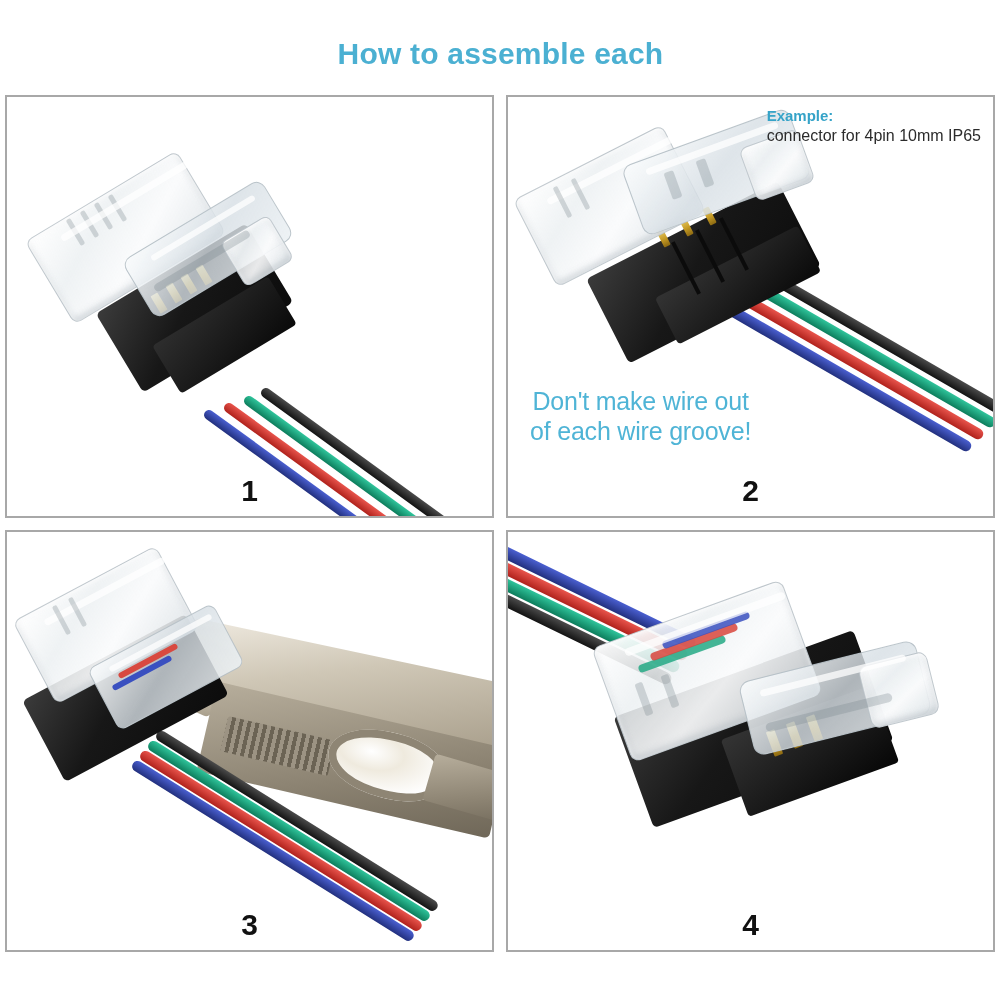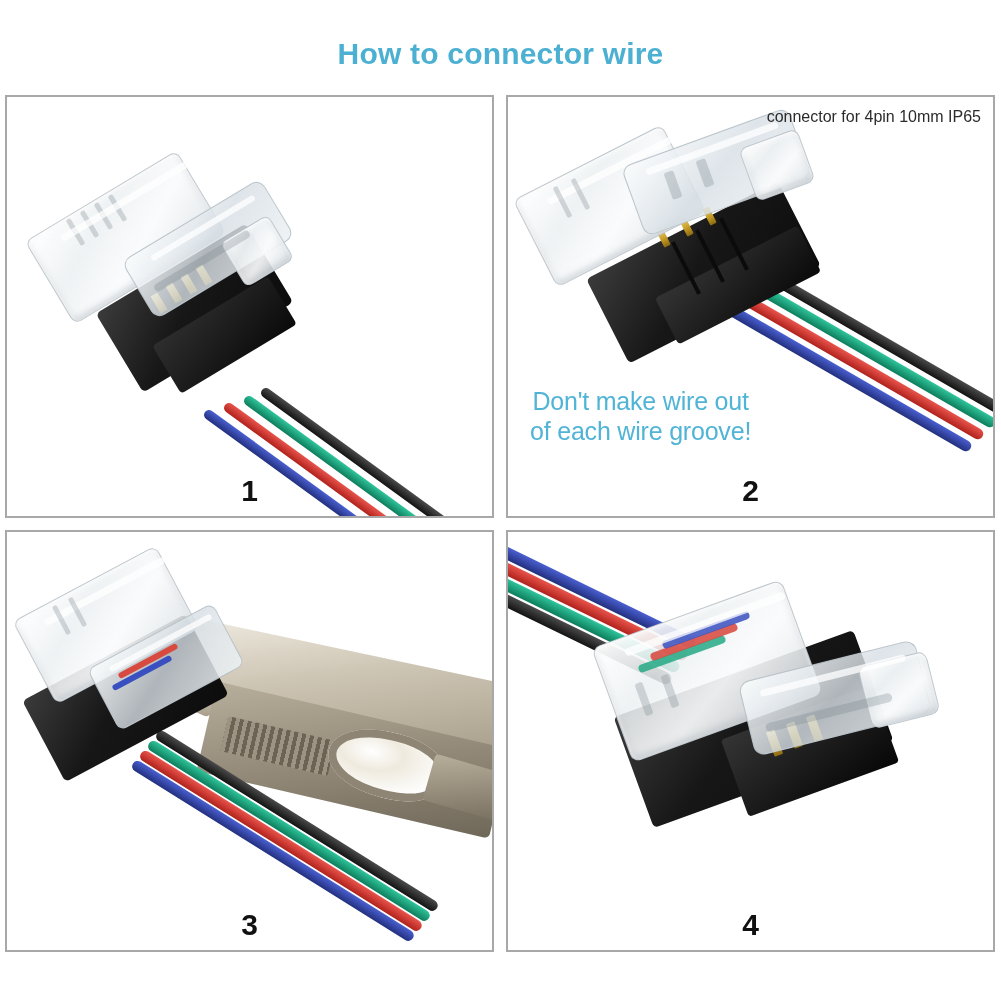--- a/index.html
+++ b/index.html
@@ -167,21 +167,21 @@
   .plier-dark {
     position: absolute;
     background: linear-gradient(160deg, #b7ae9c 0%, #8c8372 60%, #6f6758 100%);
     border-radius: 3px;
   }
 </style>
 </head>
 <body>
 
 <div class="title-bar">
-  <div class="title-text">How to connector wire</div>
+  <div class="title-text">How to assemble each</div>
 </div>
 
 <div class="grid">
 
   <div class="panel">
     <div class="stage">
 
       <div class="wire w-black" style="left:255px; top:288px; width:240px; height:10px; transform:rotate(36deg); border-radius:5px;"></div>
       <div class="wire w-green" style="left:238px; top:296px; width:240px; height:10px; transform:rotate(36deg); border-radius:5px;"></div>
       <div class="wire w-red" style="left:218px; top:303px; width:240px; height:10px; transform:rotate(36deg); border-radius:5px;"></div>
@@ -208,20 +208,21 @@
       <div class="clear" style="left:222px; top:128px; width:54px; height:50px; transform:rotate(-31deg); border-radius:7px;"></div>
       <div class="ridge" style="left:136px; top:128px; width:120px; height:6px; transform:rotate(-31deg); border-radius:4px;"></div>
       <div class="shade" style="left:140px; top:160px; width:110px; height:8px; transform:rotate(-31deg); border-radius:5px;"></div>
     </div>
     <div class="step-num">1</div>
   </div>
 
   <div class="panel">
 
     <div class="example-block">
+      <div class="example-label">Example:</div>
       <div class="example-desc">connector for 4pin 10mm IP65</div>
     </div>
 
     <div class="warn-block">
       <div>Don't make wire out</div>
       <div>of each wire groove!</div>
     </div>
 
     <div class="stage">
 

